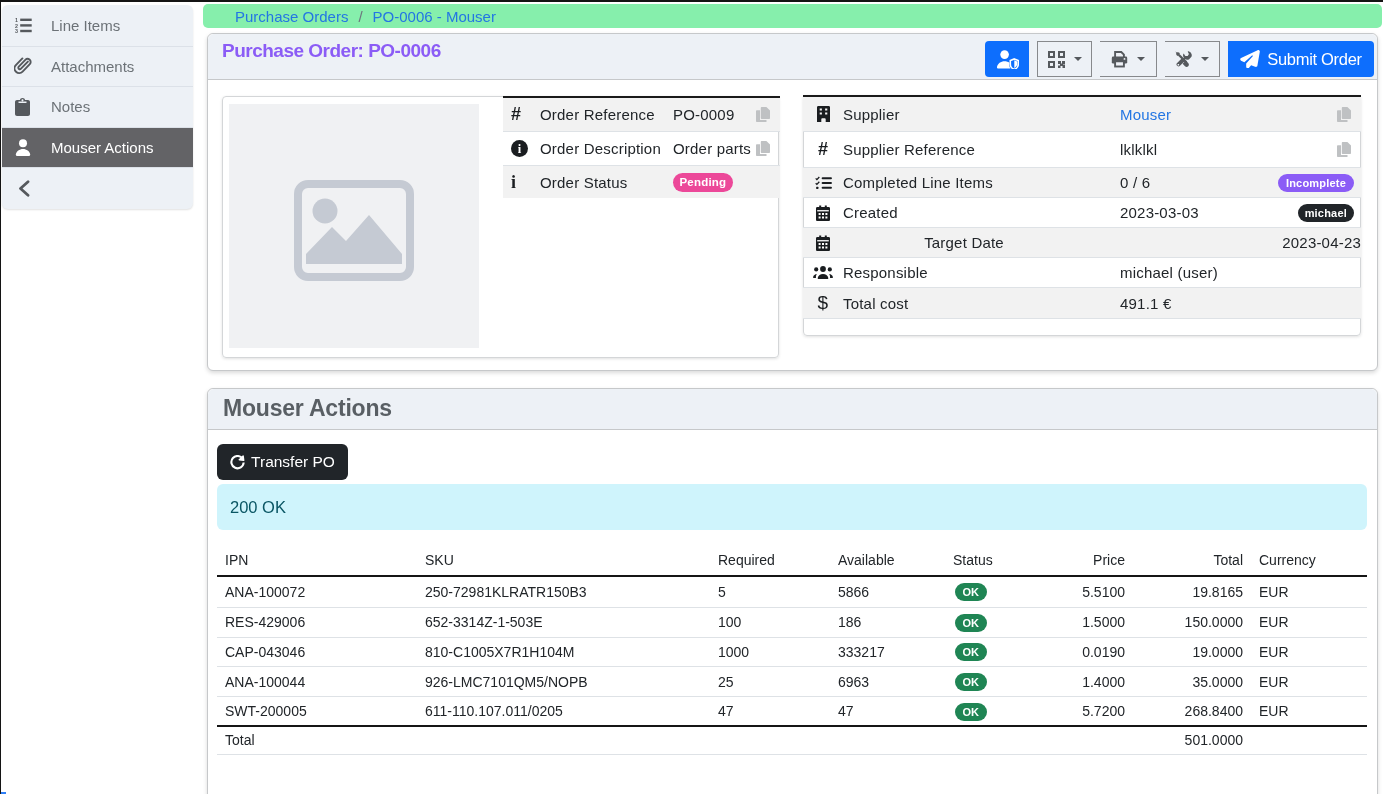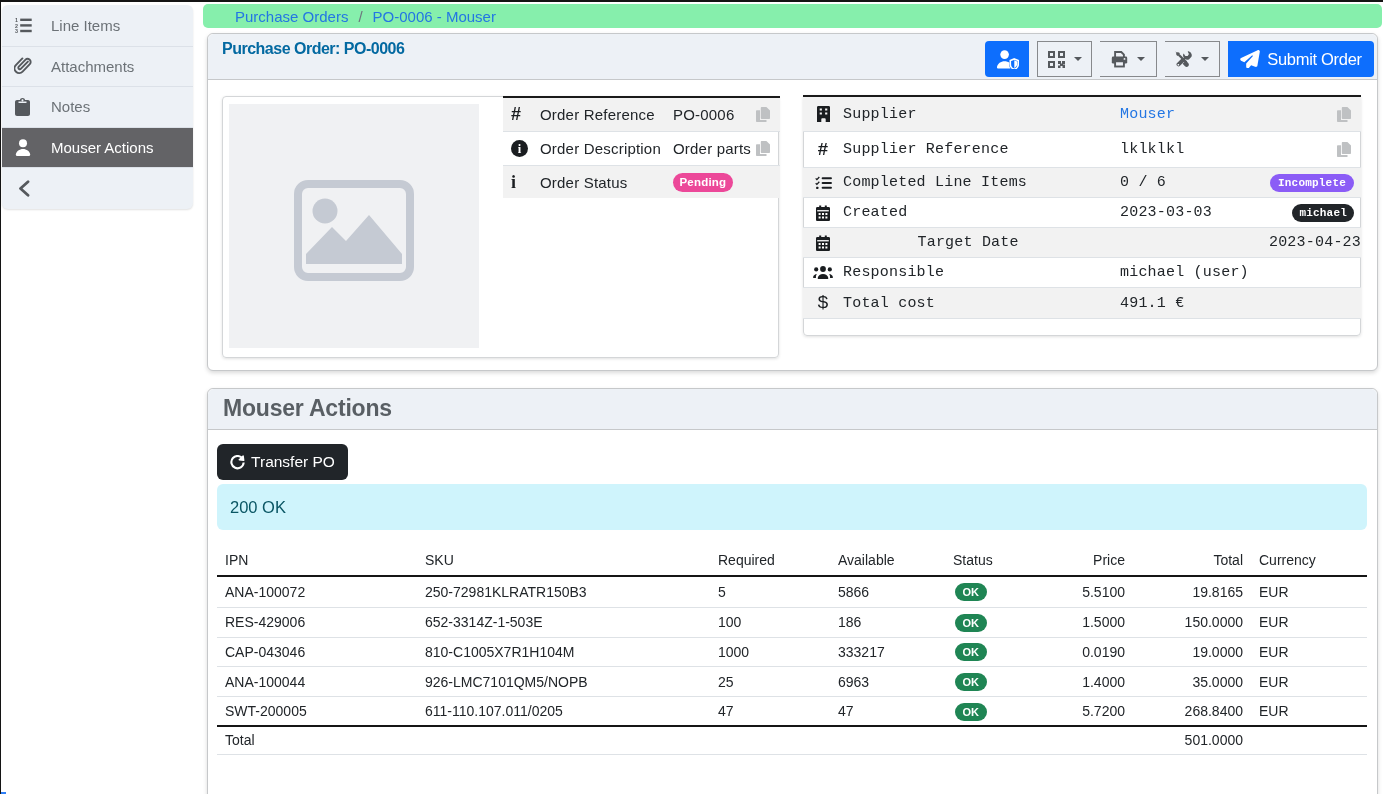--- a/index.html
+++ b/index.html
@@ -20,21 +20,21 @@
 
 .crumb { position:absolute; left:203px; top:4px; width:1179px; height:24px; background:#86efac; border-radius:5px; display:flex; align-items:center; padding-left:32px; font-size:15px; }
 .crumb a { color:#2376e3; text-decoration:none; }
 .crumb .sep { color:#6c757d; padding:0 10px; }
 
 
 .panel { position:absolute; left:207px; width:1171px; background:#fff; border:1px solid #c6c8ca; border-radius:6px; box-shadow:0 2px 4px rgba(0,0,0,0.15); }
 .panel-head { background:#edf1f6; border-bottom:1px solid #c6c8ca; border-radius:6px 6px 0 0; position:relative; }
 #mainpanel { top:33px; height:338px; }
 #mainpanel .panel-head { height:46px; }
-#mainpanel h1 { font-size:16px; font-weight:bold; color:#0369a1; position:absolute; left:14px; top:6px; letter-spacing:-0.5px; }
+#mainpanel h1 { font-size:19px; font-weight:bold; color:#8b5cf6; position:absolute; left:14px; top:6px; letter-spacing:-0.5px; }
 #actionpanel { top:388px; height:410px; border-radius:6px 6px 0 0; }
 #actionpanel .panel-head { height:41px; }
 #actionpanel h2 { font-size:23px; font-weight:bold; color:#595f64; position:absolute; left:15px; top:6px; letter-spacing:-0.2px; }
 
 
 .btnrow { position:absolute; top:7px; right:3px; display:flex; height:36px;gap:8px; }
 .hbtn { height:36px; display:flex; align-items:center; justify-content:center; }
 .hbtn.blue { background:#0d6efd; color:#fff; }
 .hbtn.white { background:#edf1f6; border:1px solid #87898c; color:#55595d; }
 .hbtn.white + .hbtn.white { border-left:none; }
@@ -42,21 +42,21 @@
 .b2 { width:55px; }
 .b3 { width:57px; }
 .b4 { width:55px; }
 .b5 { width:146px; border-radius:0 4px 4px 0; font-size:16.5px; letter-spacing:-0.3px; gap:7px; }
 .caret { width:0; height:0; border-left:4.5px solid transparent; border-right:4.5px solid transparent; border-top:4.5px solid #55595d; margin-left:9px; }
 
 
 .pbody { position:relative; }
 .card1 { position:absolute; left:14px; top:16px; width:557px; height:262px; border:1px solid #d4d6d8; border-radius:4px; box-shadow:0 1px 3px rgba(0,0,0,0.12); }
 .imgph { position:absolute; left:6px; top:7px; width:250px; height:244px; background:#f0f1f3; }
-.card2 { position:absolute; left:595px; top:15px; width:558px; height:241px; border:1px solid #d4d6d8; border-radius:4px; box-shadow:0 1px 3px rgba(0,0,0,0.12);font-family:Liberation Mono, monospace; }
+.card2 { position:absolute; left:595px; top:15px; width:558px; height:241px; border:1px solid #d4d6d8; border-radius:4px; box-shadow:0 1px 3px rgba(0,0,0,0.12); }
 
 
 .dtable { position:absolute; font-size:15px; letter-spacing:0.2px; }
 .dtable .drow { display:flex; align-items:center; border-bottom:1px solid #dee2e6; position:relative; }
 .dtable .drow.odd { background:#f2f2f2; }
 .dtable .dic { display:flex; justify-content:center; align-items:center; }
 #dt1 { left:280px; top:-1px; width:277px; border-top:2px solid #1a1a1a; }
 #dt1 .dic { width:37px; justify-content:flex-start; padding-left:8px; }
 #dt1 .dlabel { width:133px; }
 #dt2 { left:-1px; top:-1px; width:558px; border-top:2px solid #1a1a1a; }
@@ -202,21 +202,21 @@
         <circle cx="31" cy="31" r="12.5" fill="#c5cad3"></circle>
         <path fill="#c5cad3" d="M12 84 L12 74 L38 47 L52 61 L75 35 L108 74 L108 84 Z"></path>
       </svg>
         </div>
       <div class="dtable" id="dt1">
         <div class="drow odd" style="height:34px;">
             <span class="dic">
               <b class="hash">#</b>
             </span>
             <span class="dlabel">Order Reference</span>
-            <span class="dval">PO-0006</span>
+            <span class="dval">PO-0009</span>
             <span class="copyic">
               <svg width="14" height="15" viewBox="0 0 14 15">
                 <path fill="currentColor" d="M1 3.2 H4 V13 H10.5 V15 H1 C.45 15 0 14.55 0 14 V4.2 C0 3.65 .45 3.2 1 3.2 Z"></path>
                 <path fill="currentColor" d="M5.8 0 H10.4 L14 3.6 V11 C14 11.55 13.55 12 13 12 H5.8 C5.25 12 4.8 11.55 4.8 11 V1 C4.8 .45 5.25 0 5.8 0 Z"></path>
               </svg>
             </span>
           </div>
         <div class="drow" style="height:34px;">
             <span class="dic">
               <svg width="17" height="17" viewBox="0 0 17 17">

